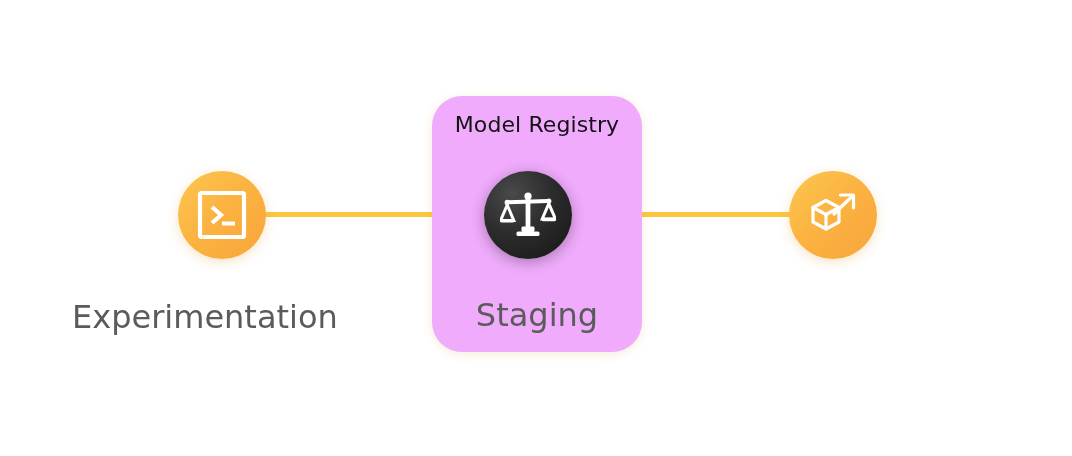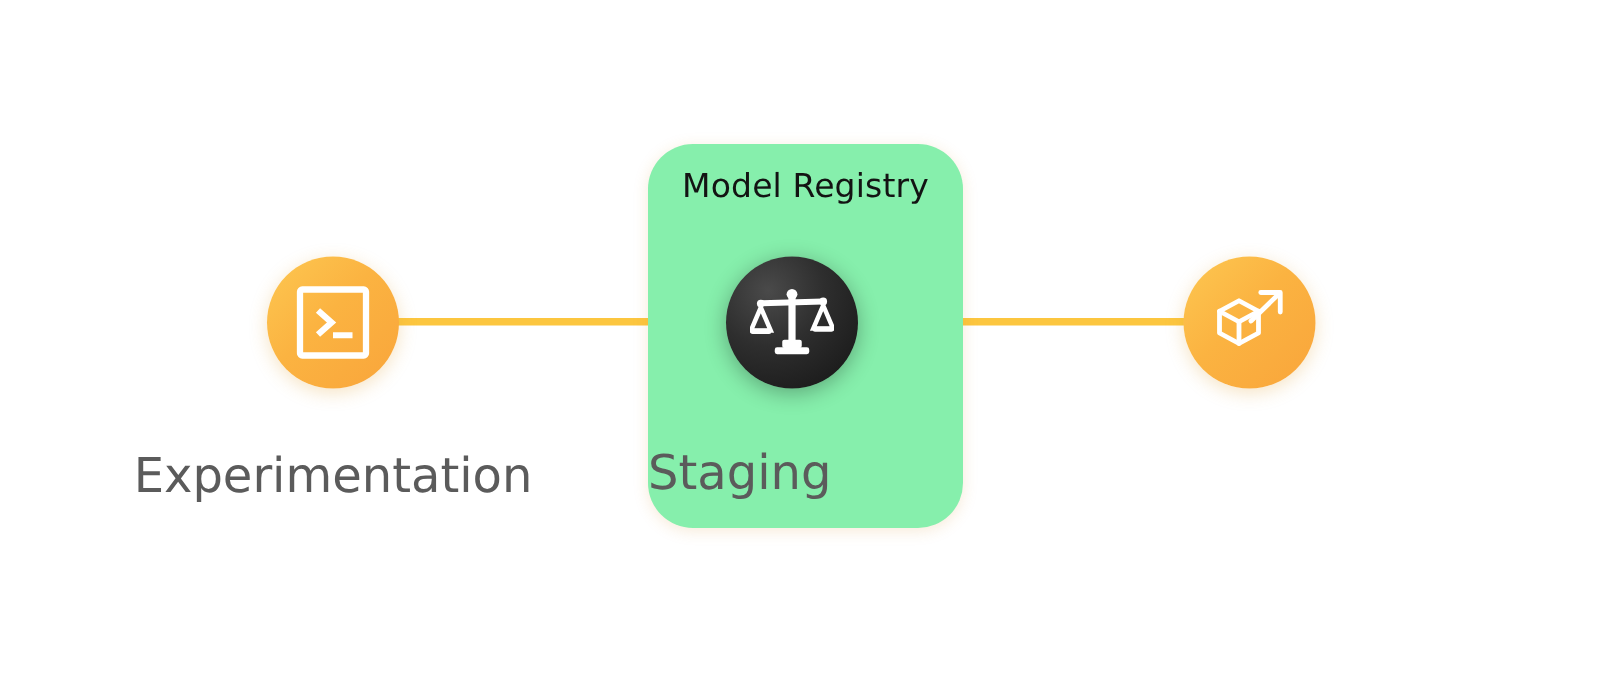--- a/index.html
+++ b/index.html
@@ -31,40 +31,40 @@
   .connector-right { left: 636px; top: 212px; width: 160px; }
 
   
   .stage-card {
     position: absolute;
     left: 432px;
     top: 96px;
     width: 210px;
     height: 256px;
     border-radius: 30px;
-    background: #86efac;
+    background: #f0abfc;
     box-shadow: 0 2px 10px rgba(210, 140, 40, 0.18);
   }
   .stage-card-title {
     position: absolute;
     top: 16px;
     left: 0;
     width: 100%;
     text-align: center;
     font-size: 22px;
     color: #131313;
     letter-spacing: 0.1px;
     white-space: nowrap;
   }
   .stage-card-label {
     position: absolute;
     bottom: 18px;
     left: 0;
     width: 100%;
-    text-align: left;
+    text-align: center;
     font-size: 32px;
     color: #5b5b5b;
     white-space: nowrap;
   }
 
   
   .node {
     position: absolute;
     width: 88px;
     height: 88px;
@@ -91,21 +91,20 @@
     background: radial-gradient(circle at 32% 26%, #4a4a4a 0%, #2e2e2e 42%, #141414 100%);
     box-shadow: 0 3px 14px rgba(0, 0, 0, 0.30);
   }
 
   .icon-svg { display: block; }
 
   
   .stage-label {
     position: absolute;
     top: 298px;
-    text-align: center;
     font-size: 32px;
     color: #5b5b5b;
     white-space: nowrap;
   }
   .label-experimentation { left: 72px;  width: 300px; }
   .label-production      { left: 733px; width: 200px; }
 </style>
 </head>
 <body>
 

